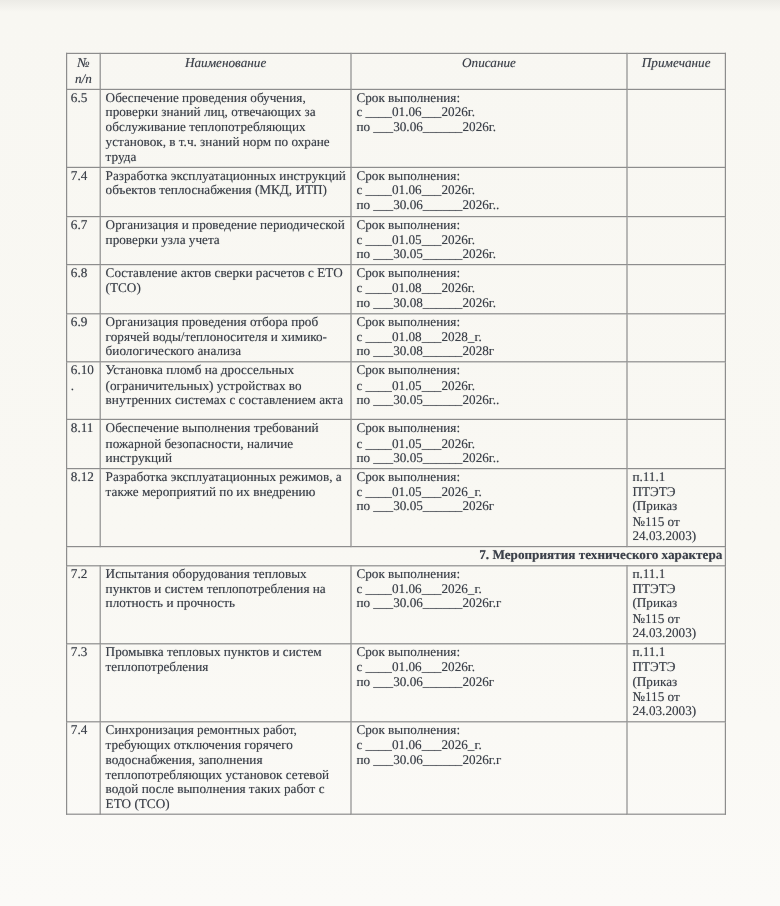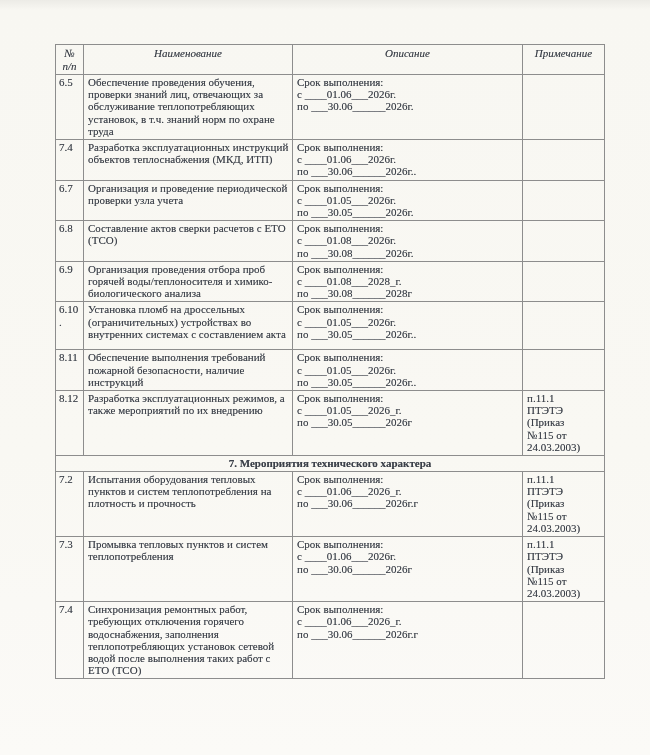--- a/index.html
+++ b/index.html
@@ -39,21 +39,21 @@
   .plan th {
     font-weight: normal;
     font-style: italic;
     text-align: center;
     padding: 2px 1px;
     line-height: 12.5px;
   }
   .pre { white-space: pre-line; }
   td.num { padding-left: 3px; padding-right: 0; }
   td.section {
-    text-align: center;
+    text-align: right;
     font-weight: bold;
     padding: 1px 2px;
     line-height: 13px;
   }
   
   tr.r-65  td { height: 58px; }
   tr.r-66  td { height: 34px; }
   tr.r-67  td { height: 32px; }
   tr.r-68  td { height: 33px; }
   tr.r-69  td { height: 35px; }

